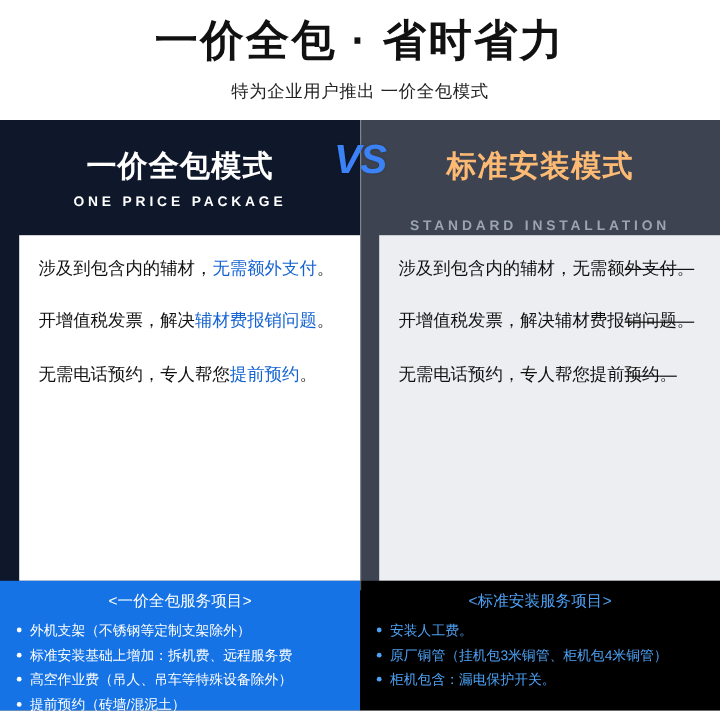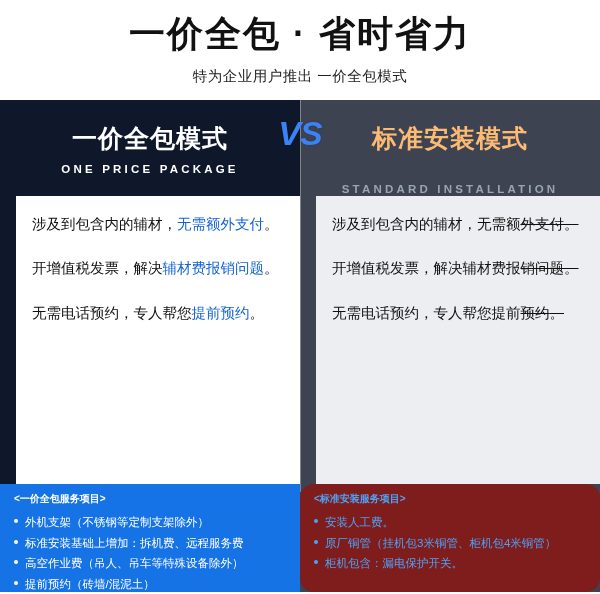--- a/index.html
+++ b/index.html
@@ -110,25 +110,25 @@
   }
   .hl-blue { color: #1463d2; }
   .strike { text-decoration: line-through; text-decoration-thickness: 1px; }
 
   
   .svc {
     height: 108px;
     padding: 0 14px;
   }
   .left .svc { background: #1673e6; }
-  .right .svc { background: #7f1d1d; border-radius: 14px; }
+  .right .svc { background: #000000; }
   .svc-title {
-    text-align: left;
-    font-size: 10px;
-    font-weight: bold;
+    text-align: center;
+    font-size: 13px;
+    font-weight: normal;
     padding: 8px 0 6px 0;
   }
   .left .svc-title { color: #ffffff; }
   .right .svc-title { color: #4da2f5; }
   .svc-list { list-style: none; margin: 0; padding: 0; }
   .svc-list li {
     font-size: 11.5px;
     line-height: 1.78;
     position: relative;
     padding-left: 11px;

